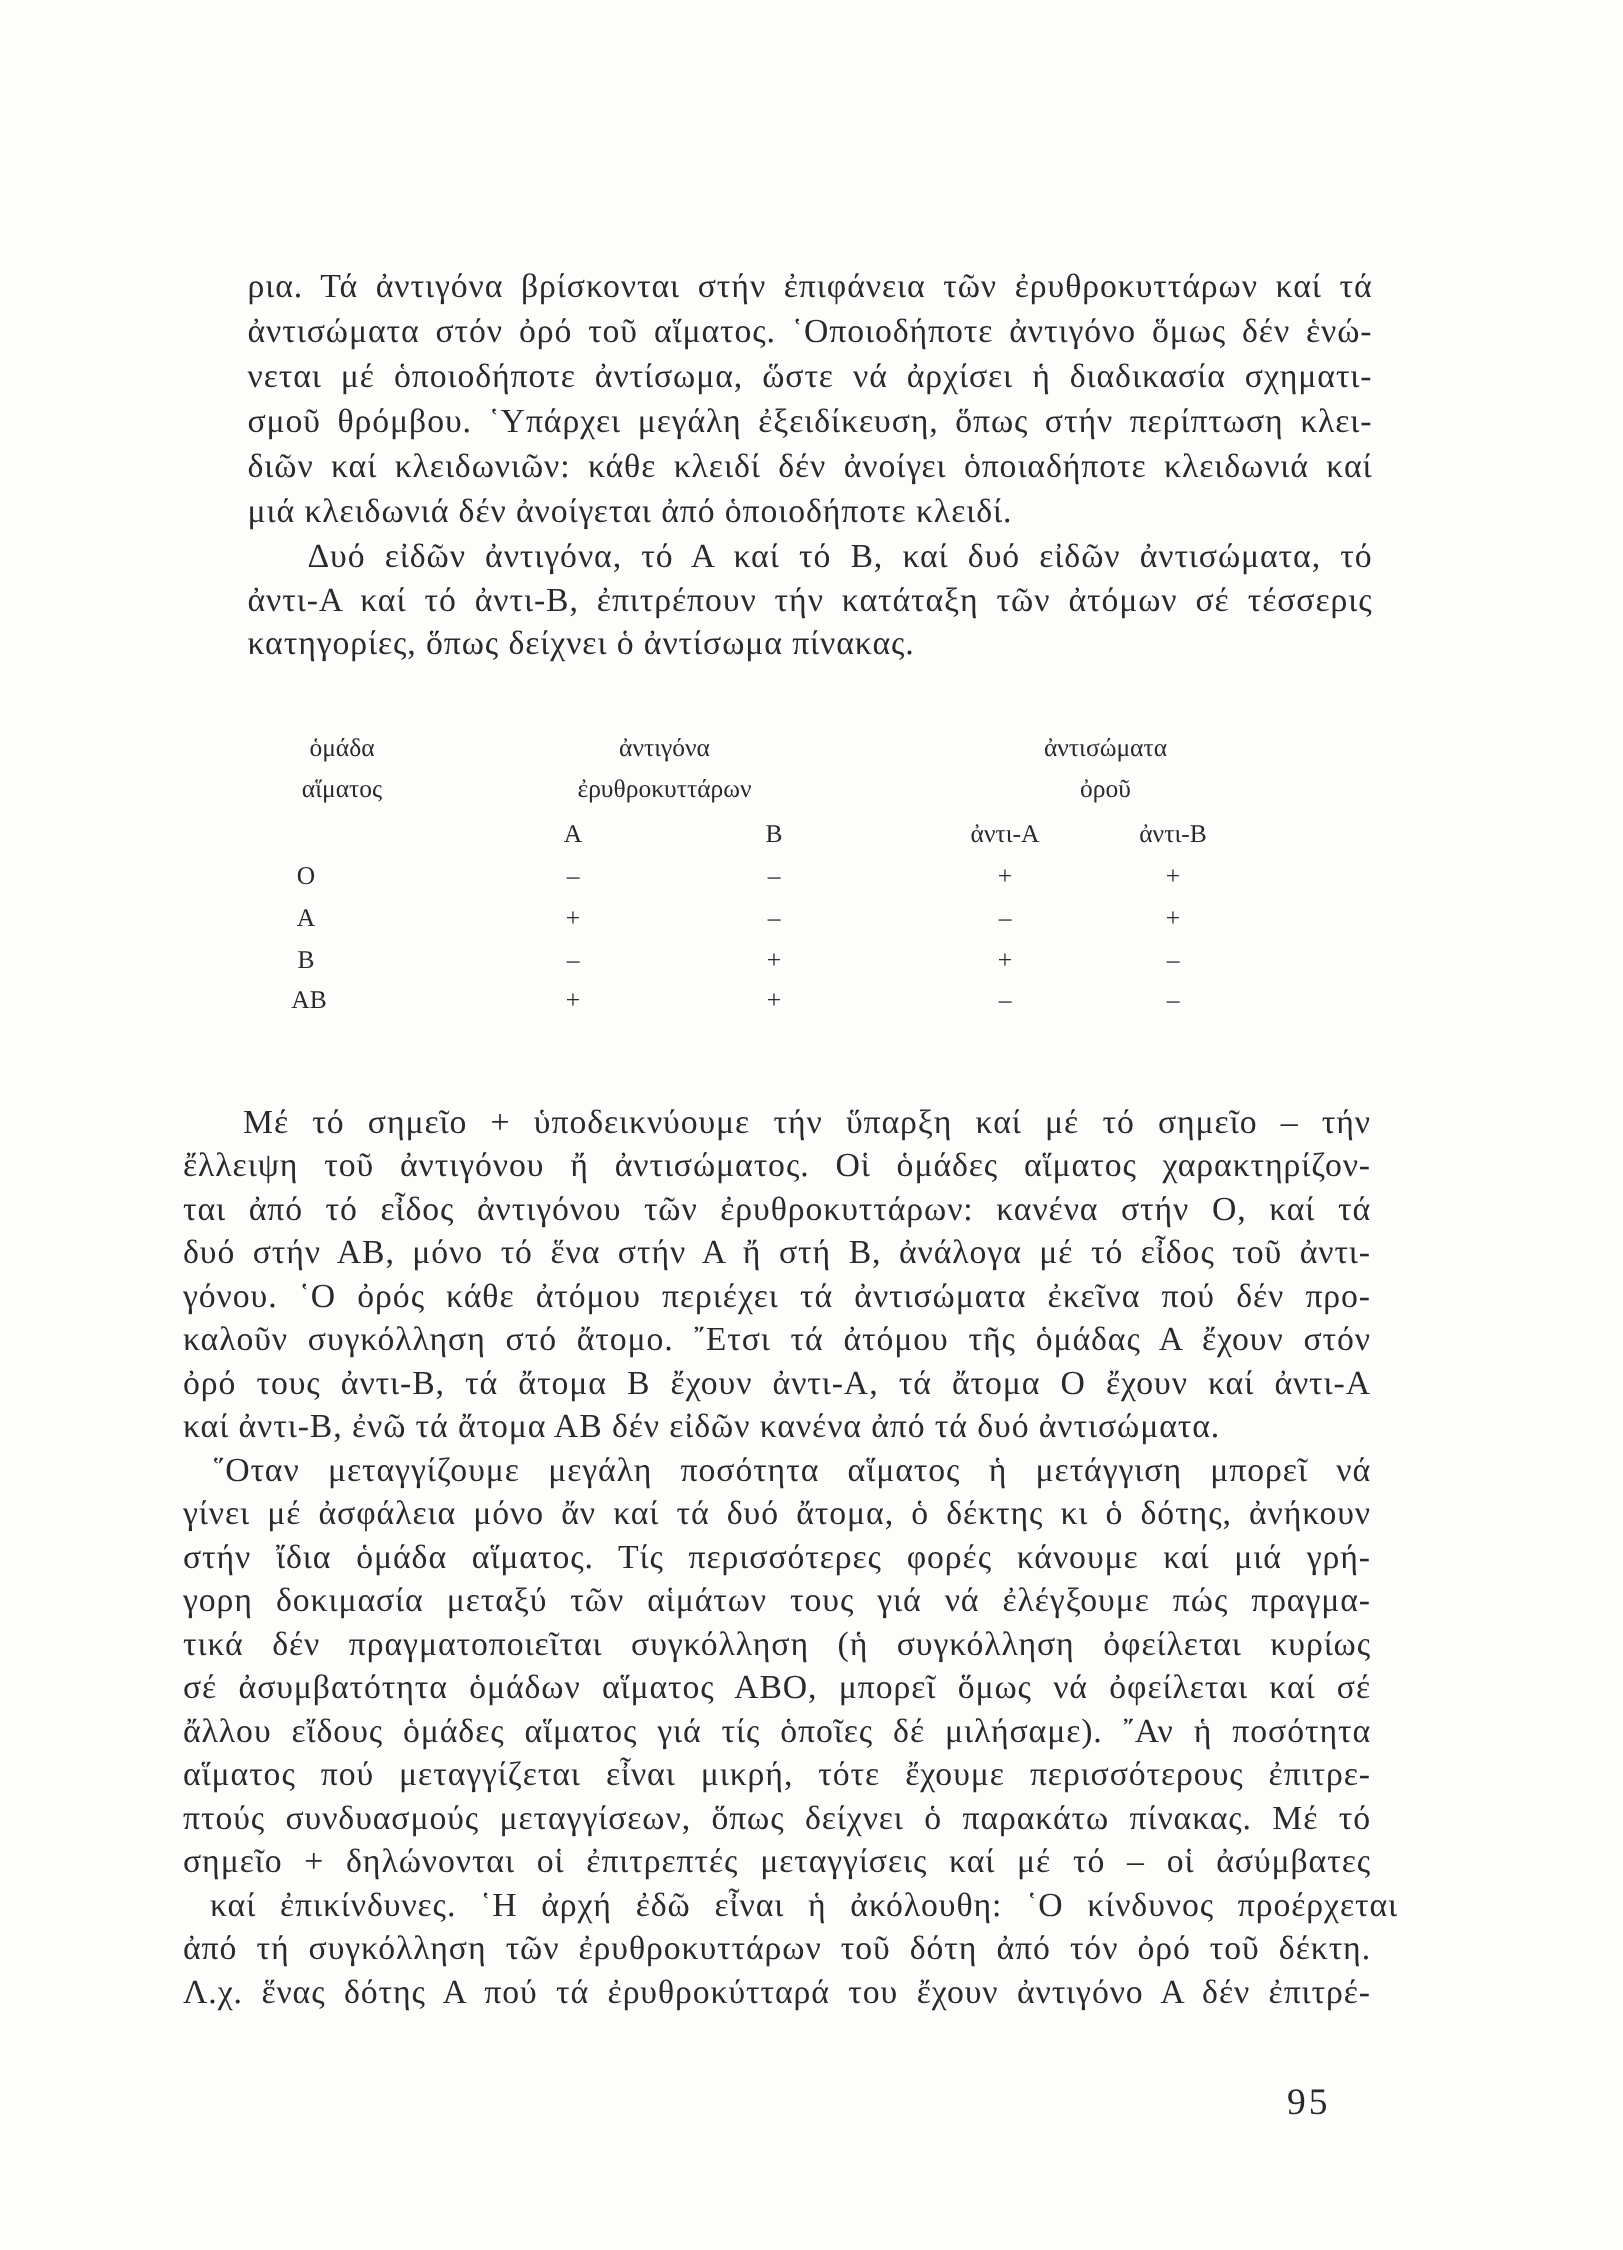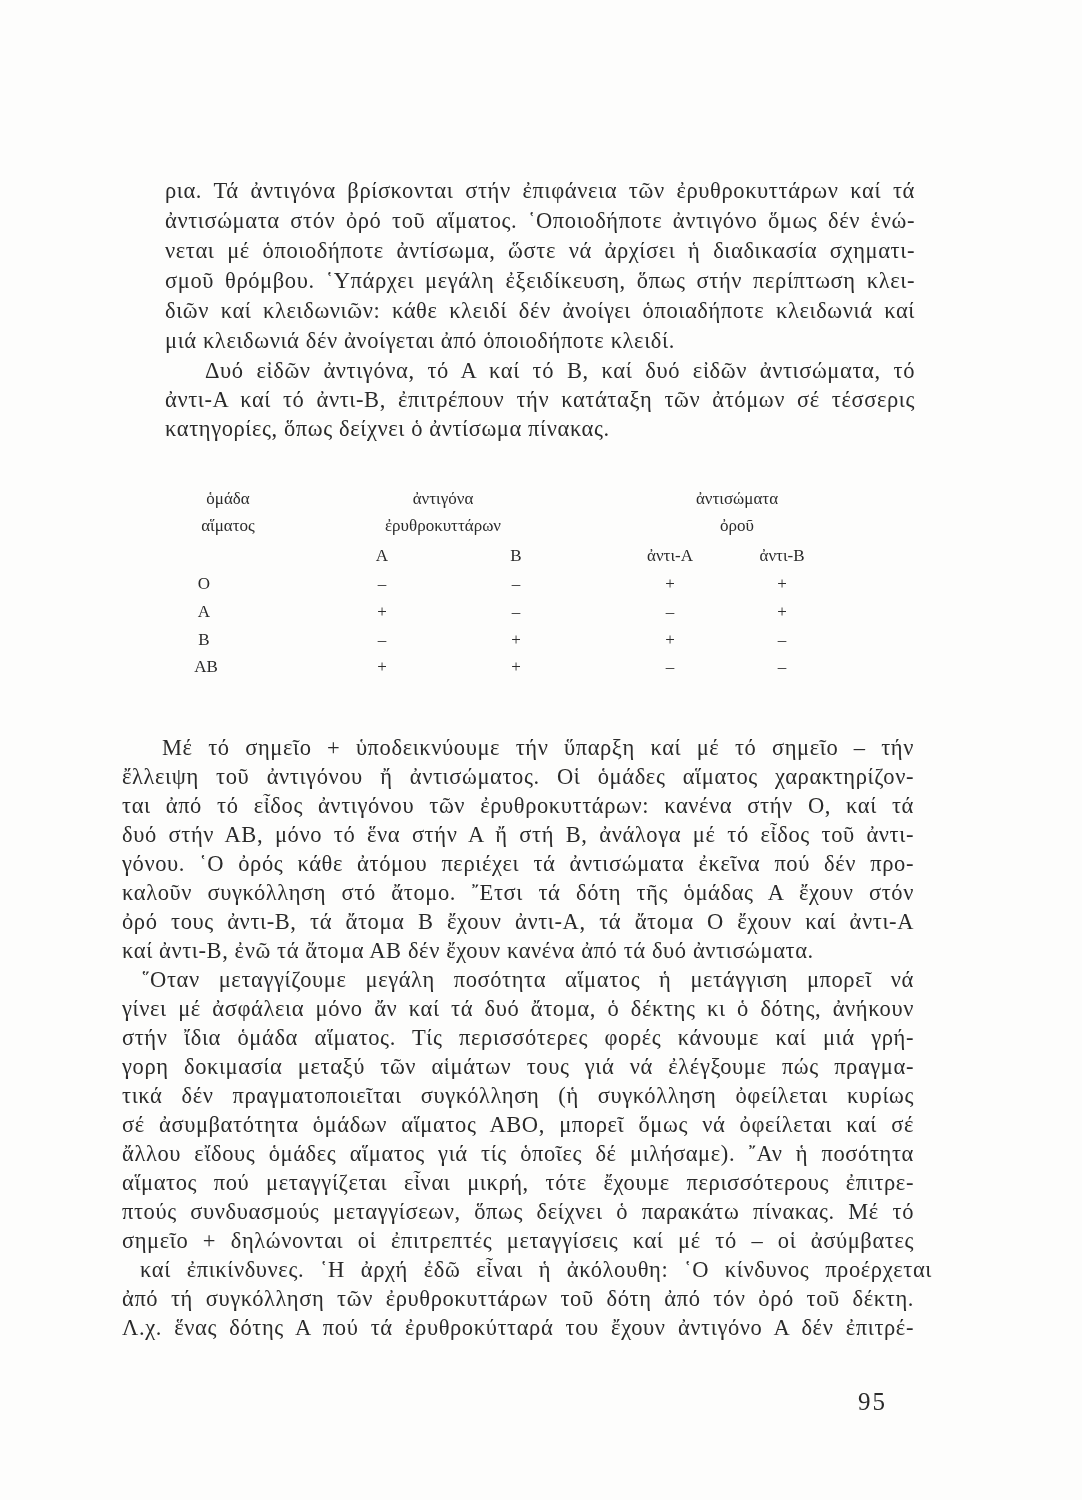--- a/index.html
+++ b/index.html
@@ -76,23 +76,23 @@
     <div class="cell" style="left:670px;top:653px">–</div>
     <div class="cell" style="left:782px;top:653px">–</div>
   </div>
 
   <div class="para">
     <div class="line justify" style="left:162px;top:733px;width:752px">Μέ τό σημεῖο + ὑποδεικνύουμε τήν ὕπαρξη καί μέ τό σημεῖο – τήν</div>
     <div class="line justify" style="left:122px;top:762px;width:792px">ἔλλειψη τοῦ ἀντιγόνου ἤ ἀντισώματος. Οἱ ὁμάδες αἵματος χαρακτηρίζον-</div>
     <div class="line justify" style="left:122px;top:791px;width:792px">ται ἀπό τό εἶδος ἀντιγόνου τῶν ἐρυθροκυττάρων: κανένα στήν Ο, καί τά</div>
     <div class="line justify" style="left:122px;top:820px;width:792px">δυό στήν ΑΒ, μόνο τό ἕνα στήν Α ἤ στή Β, ἀνάλογα μέ τό εἶδος τοῦ ἀντι-</div>
     <div class="line justify" style="left:122px;top:849px;width:792px">γόνου. ῾Ο ὀρός κάθε ἀτόμου περιέχει τά ἀντισώματα ἐκεῖνα πού δέν προ-</div>
-    <div class="line justify" style="left:122px;top:878px;width:792px">καλοῦν συγκόλληση στό ἄτομο. ῎Ετσι τά δότη τῆς ὁμάδας Α ἔχουν στόν</div>
+    <div class="line justify" style="left:122px;top:878px;width:792px">καλοῦν συγκόλληση στό ἄτομο. ῎Ετσι τά ἀτόμου τῆς ὁμάδας Α ἔχουν στόν</div>
     <div class="line justify" style="left:122px;top:907px;width:792px">ὀρό τους ἀντι-Β, τά ἄτομα Β ἔχουν ἀντι-Α, τά ἄτομα Ο ἔχουν καί ἀντι-Α</div>
-    <div class="line" style="left:122px;top:936px">καί ἀντι-Β, ἐνῶ τά ἄτομα ΑΒ δέν ἔχουν κανένα ἀπό τά δυό ἀντισώματα.</div>
+    <div class="line" style="left:122px;top:936px">καί ἀντι-Β, ἐνῶ τά ἄτομα ΑΒ δέν εἰδῶν κανένα ἀπό τά δυό ἀντισώματα.</div>
   </div>
 
   <div class="para">
     <div class="line justify" style="left:142px;top:965px;width:772px">῞Οταν μεταγγίζουμε μεγάλη ποσότητα αἵματος ἡ μετάγγιση μπορεῖ νά</div>
     <div class="line justify" style="left:122px;top:994px;width:792px">γίνει μέ ἀσφάλεια μόνο ἄν καί τά δυό ἄτομα, ὁ δέκτης κι ὁ δότης, ἀνήκουν</div>
     <div class="line justify" style="left:122px;top:1023px;width:792px">στήν ἴδια ὁμάδα αἵματος. Τίς περισσότερες φορές κάνουμε καί μιά γρή-</div>
     <div class="line justify" style="left:122px;top:1052px;width:792px">γορη δοκιμασία μεταξύ τῶν αἱμάτων τους γιά νά ἐλέγξουμε πώς πραγμα-</div>
     <div class="line justify" style="left:122px;top:1081px;width:792px">τικά δέν πραγματοποιεῖται συγκόλληση (ἡ συγκόλληση ὀφείλεται κυρίως</div>
     <div class="line justify" style="left:122px;top:1110px;width:792px">σέ ἀσυμβατότητα ὁμάδων αἵματος ΑΒΟ, μπορεῖ ὅμως νά ὀφείλεται καί σέ</div>
     <div class="line justify" style="left:122px;top:1139px;width:792px">ἄλλου εἴδους ὁμάδες αἵματος γιά τίς ὁποῖες δέ μιλήσαμε). ῎Αν ἡ ποσότητα</div>

